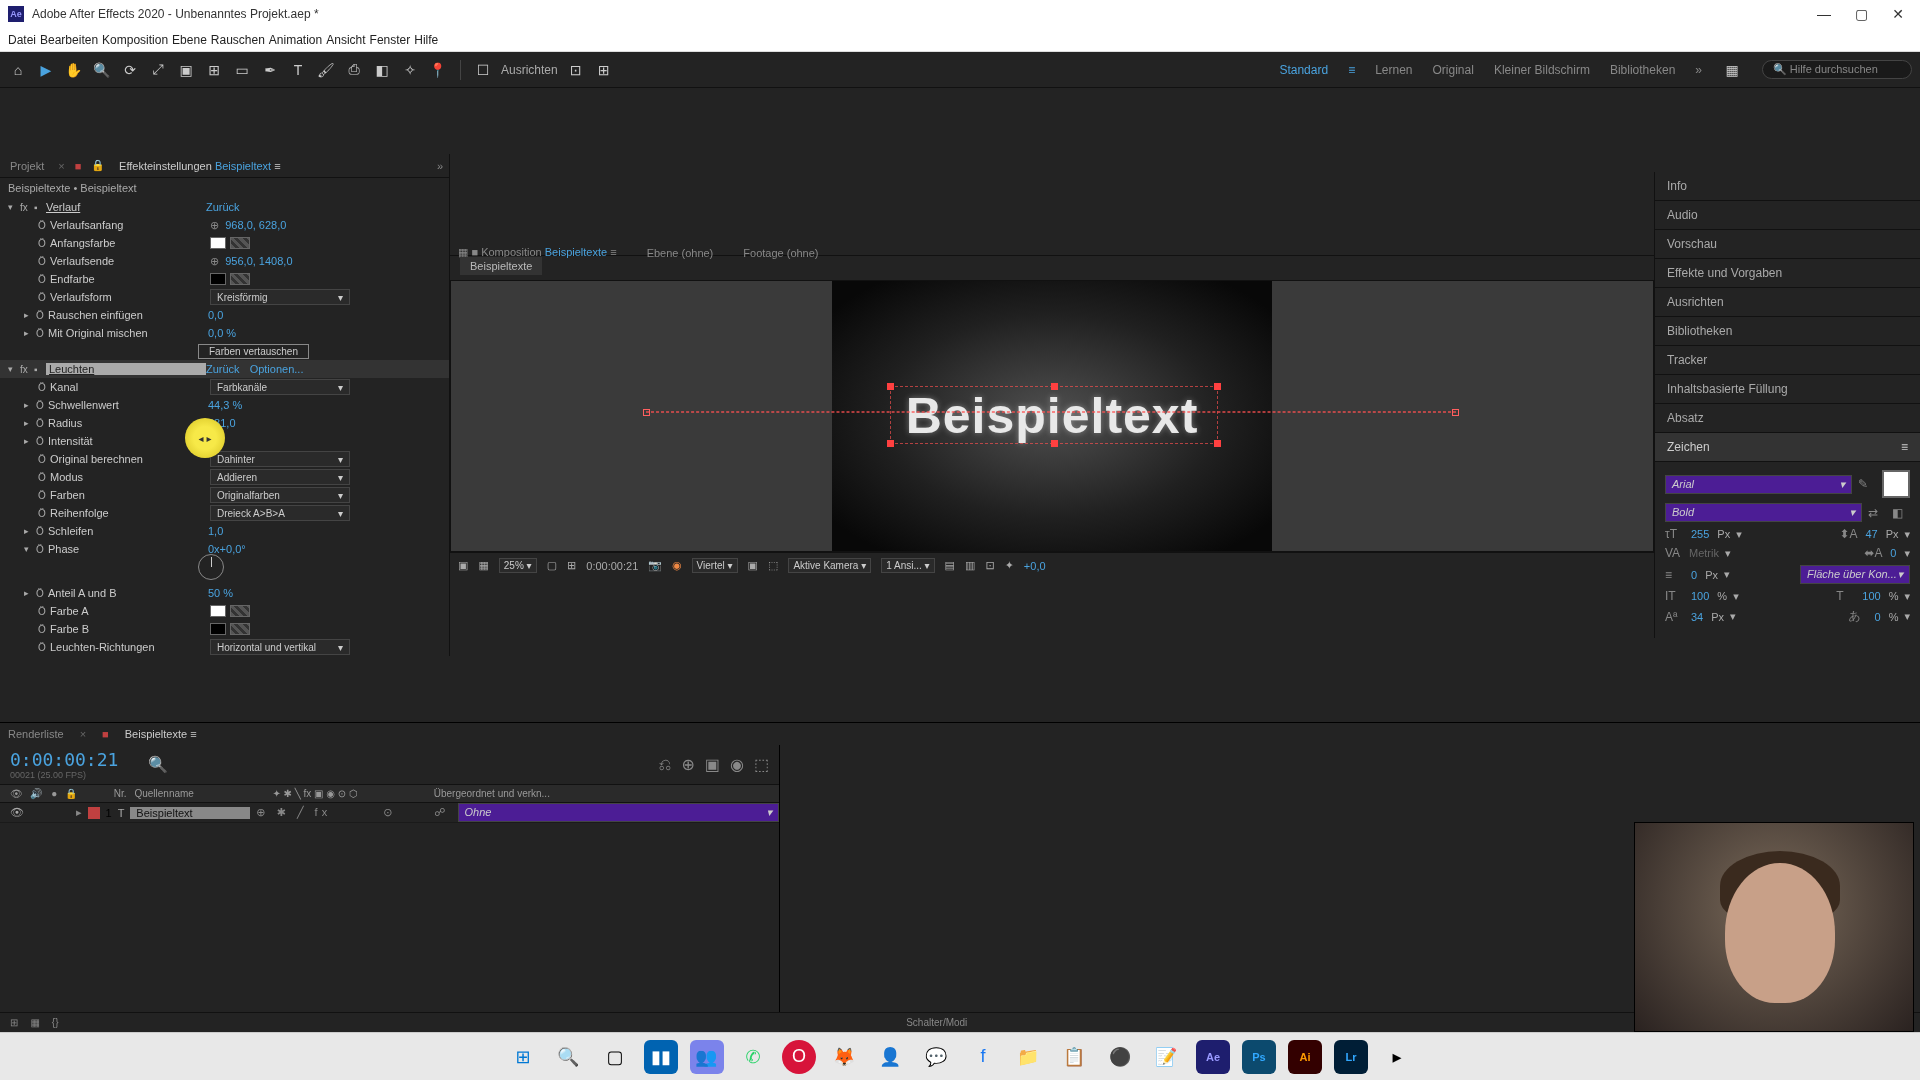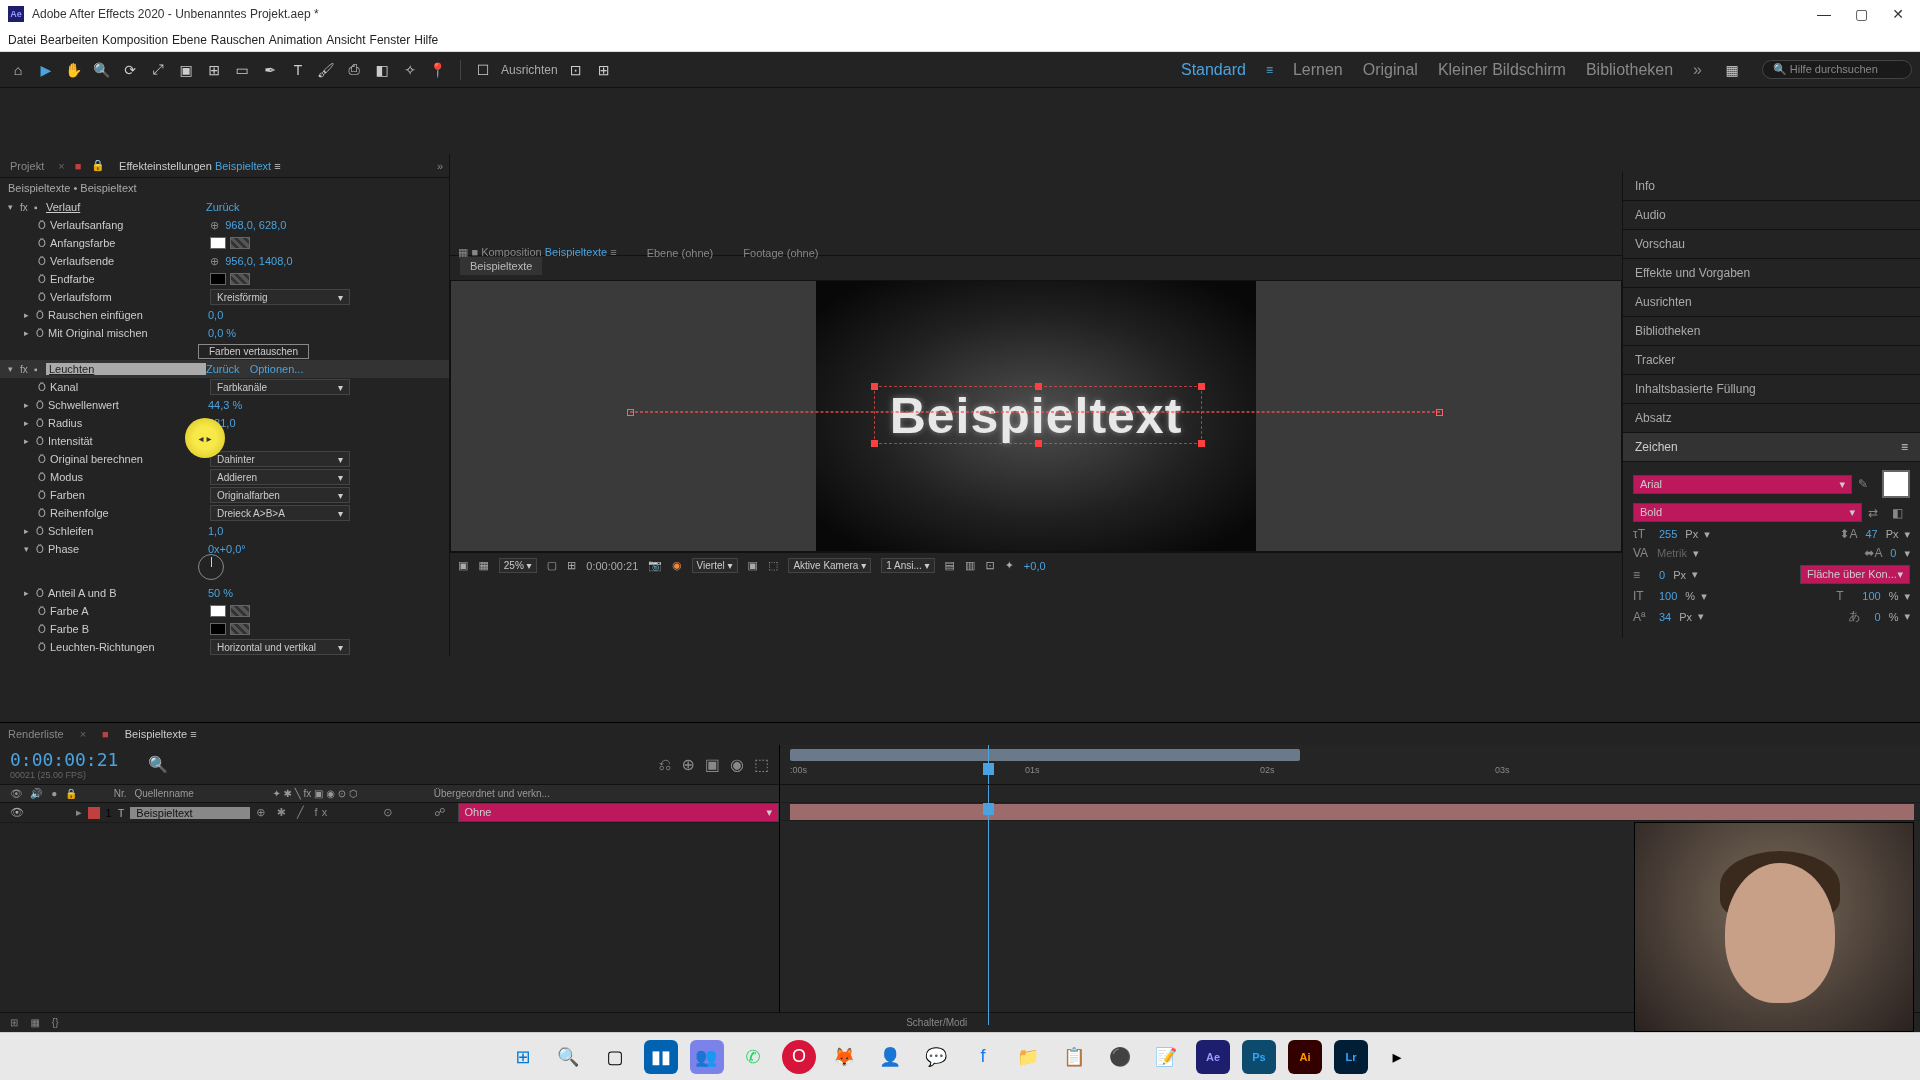--- a/index.html
+++ b/index.html
@@ -8,21 +8,21 @@
 .titlebar .ae-icon { width:16px; height:16px; background:#1e1e6e; color:#9999ff; font-size:9px; font-weight:bold; display:flex; align-items:center; justify-content:center; margin-right:8px; }
 .winctl { margin-left:auto; display:flex; gap:24px; padding-right:8px; }
 .winctl span { font-size:14px; color:#333; cursor:pointer; }
 .menubar { height:24px; background:#fff; display:flex; align-items:center; padding:0 8px; font-size:12px; gap:4px; border-bottom:1px solid #ddd; }
 .menubar span { color:#222; cursor:pointer; }
 .app { background:#232323; height:calc(1080px - 52px - 48px); display:flex; flex-direction:column; }
 .toolbar { height:36px; background:#232323; border-bottom:1px solid #111; display:flex; align-items:center; padding:0 8px; gap:8px; font-size:12px; color:#aaa; }
 .toolbar .tool { width:20px; height:20px; display:flex; align-items:center; justify-content:center; color:#ccc; font-size:14px; cursor:pointer; }
 .toolbar .sep { width:1px; height:20px; background:#444; margin:0 4px; }
 .toolbar .right { margin-left:auto; display:flex; align-items:center; gap:20px; }
-.toolbar .ws-item { color:#888; font-size:16px; cursor:pointer; }
+.toolbar .ws-item { color:#888; font-size:12px; cursor:pointer; }
 .toolbar .ws-item.active { color:#4aa3df; }
 .search-box { background:#1a1a1a; border:1px solid #444; border-radius:12px; padding:2px 10px; color:#888; font-size:11px; width:150px; }
 .main { flex:1; display:flex; min-height:0;align-items:center; }
 
 .left-col { width:450px; background:#232323; border-right:1px solid #111; display:flex; flex-direction:column; }
 .panel-tabs { height:24px; display:flex; align-items:center; padding:0 6px; font-size:11px; gap:10px; border-bottom:1px solid #111; }
 .panel-tabs .tab { color:#888; cursor:pointer; padding:2px 4px; }
 .panel-tabs .tab.active { color:#ccc; }
 .panel-tabs .tab .hl { color:#4aa3df; }
 .panel-tabs .chev { margin-left:auto; color:#888; }
@@ -54,26 +54,26 @@
 .sub-tab { height:24px; padding:4px 10px; font-size:11px; }
 .sub-tab span { background:#333; padding:3px 10px; color:#bbb; }
 .viewer { flex:1; background:#3a3a3a; position:relative; display:flex; align-items:center; justify-content:center; border:1px solid #111; }
 .canvas { width:440px; height:270px; background:radial-gradient(ellipse 280px 170px at 50% 50%, #505050 0%, #202020 60%, #080808 100%); position:relative; }
 .big-text { position:absolute; left:50%; top:50%; transform:translate(-50%,-50%); font-size:50px; font-weight:bold; color:#e8e8e8; letter-spacing:1px; font-family:Arial; text-shadow:0 0 6px rgba(255,255,255,0.35); }
 .bbox { position:absolute; border:1px dashed rgba(255,80,80,0.65); }
 .handle { position:absolute; width:7px; height:7px; background:#ff4040; }
 .viewer-bar { height:26px; background:#232323; border-top:1px solid #111; display:flex; align-items:center; padding:0 8px; gap:10px; font-size:11px; color:#aaa; }
 .viewer-bar select, .viewer-bar .vb-dd { background:#2a2a2a; border:1px solid #444; color:#ccc; font-size:10px; padding:1px 4px; }
 
-.right-col { width:298px; background:#232323; border-left:1px solid #111; display:flex; flex-direction:column; font-size:12px; }
+.right-col { width:266px; background:#232323; border-left:1px solid #111; display:flex; flex-direction:column; font-size:12px; }
 .rp { border-bottom:1px solid #111; padding:7px 12px; color:#aaa; cursor:pointer; }
 .rp.active { background:#333; color:#ccc; display:flex; justify-content:space-between; }
 .char-panel { padding:8px 10px; font-size:11px; color:#aaa; flex:1; }
 .char-row { display:flex; align-items:center; gap:6px; margin-bottom:5px; }
-.char-dd { flex:1; background:#be185d; border:1px solid #444; padding:2px 6px; color:#ccc; font-size:11px; display:flex; justify-content:space-between; cursor:pointer; }
+.char-dd { flex:1; background:#4c1d95; border:1px solid #444; padding:2px 6px; color:#ccc; font-size:11px; display:flex; justify-content:space-between; cursor:pointer;font-style:italic; }
 .char-row .ico { width:18px; color:#888; font-size:12px; }
 .char-val { color:#4aa3df; margin:0 2px; }
 .fillbox { width:28px; height:28px; background:#fff; border:2px solid #666; margin-left:auto; }
 
 .bottom { height:310px; background:#232323; border-top:1px solid #000; display:flex; flex-direction:column; }
 .bot-tabs { height:22px; display:flex; align-items:center; padding:0 8px; gap:16px; font-size:11px; }
 .bot-tabs .tab { color:#888; cursor:pointer; }
 .bot-tabs .tab.active { color:#ccc; }
 .tl { flex:1; display:flex; }
 .tl-left { width:780px; border-right:1px solid #000; }
@@ -526,35 +526,20 @@
           <span style="width:40px"></span>
             <span style="color:#888">⊙</span>
           <span style="width:30px"></span>
             <span style="color:#888">☍</span>
           <div class="char-dd" style="width:90px;margin-left:6px">
               <span>Ohne</span>
               <span>▾</span>
             </div>
         </div>
       </div>
-      <div class="tl-right">
-        <div class="ruler">
-          <div class="workarea"></div>
-          <span class="tick" style="left:10px">:00s</span>
-          <span class="tick" style="left:245px">01s</span>
-          <span class="tick" style="left:480px">02s</span>
-          <span class="tick" style="left:715px">03s</span>
-          <div class="playhead" style="left:208px"></div>
-        </div>
-        <div class="track-row"></div>
-        <div class="track-row">
-            <div class="clip"></div>
-          </div>
-        <div class="playhead" style="left:208px;top:40px;height:240px"></div>
-      </div>
     </div>
     <div class="bot-status">
       <span>⊞</span>
       <span>▦</span>
       <span>{}</span>
       <span class="mid">Schalter/Modi</span>
       <span>▴</span>
       <span>—○————</span>
       <span>▲</span>
     </div>

